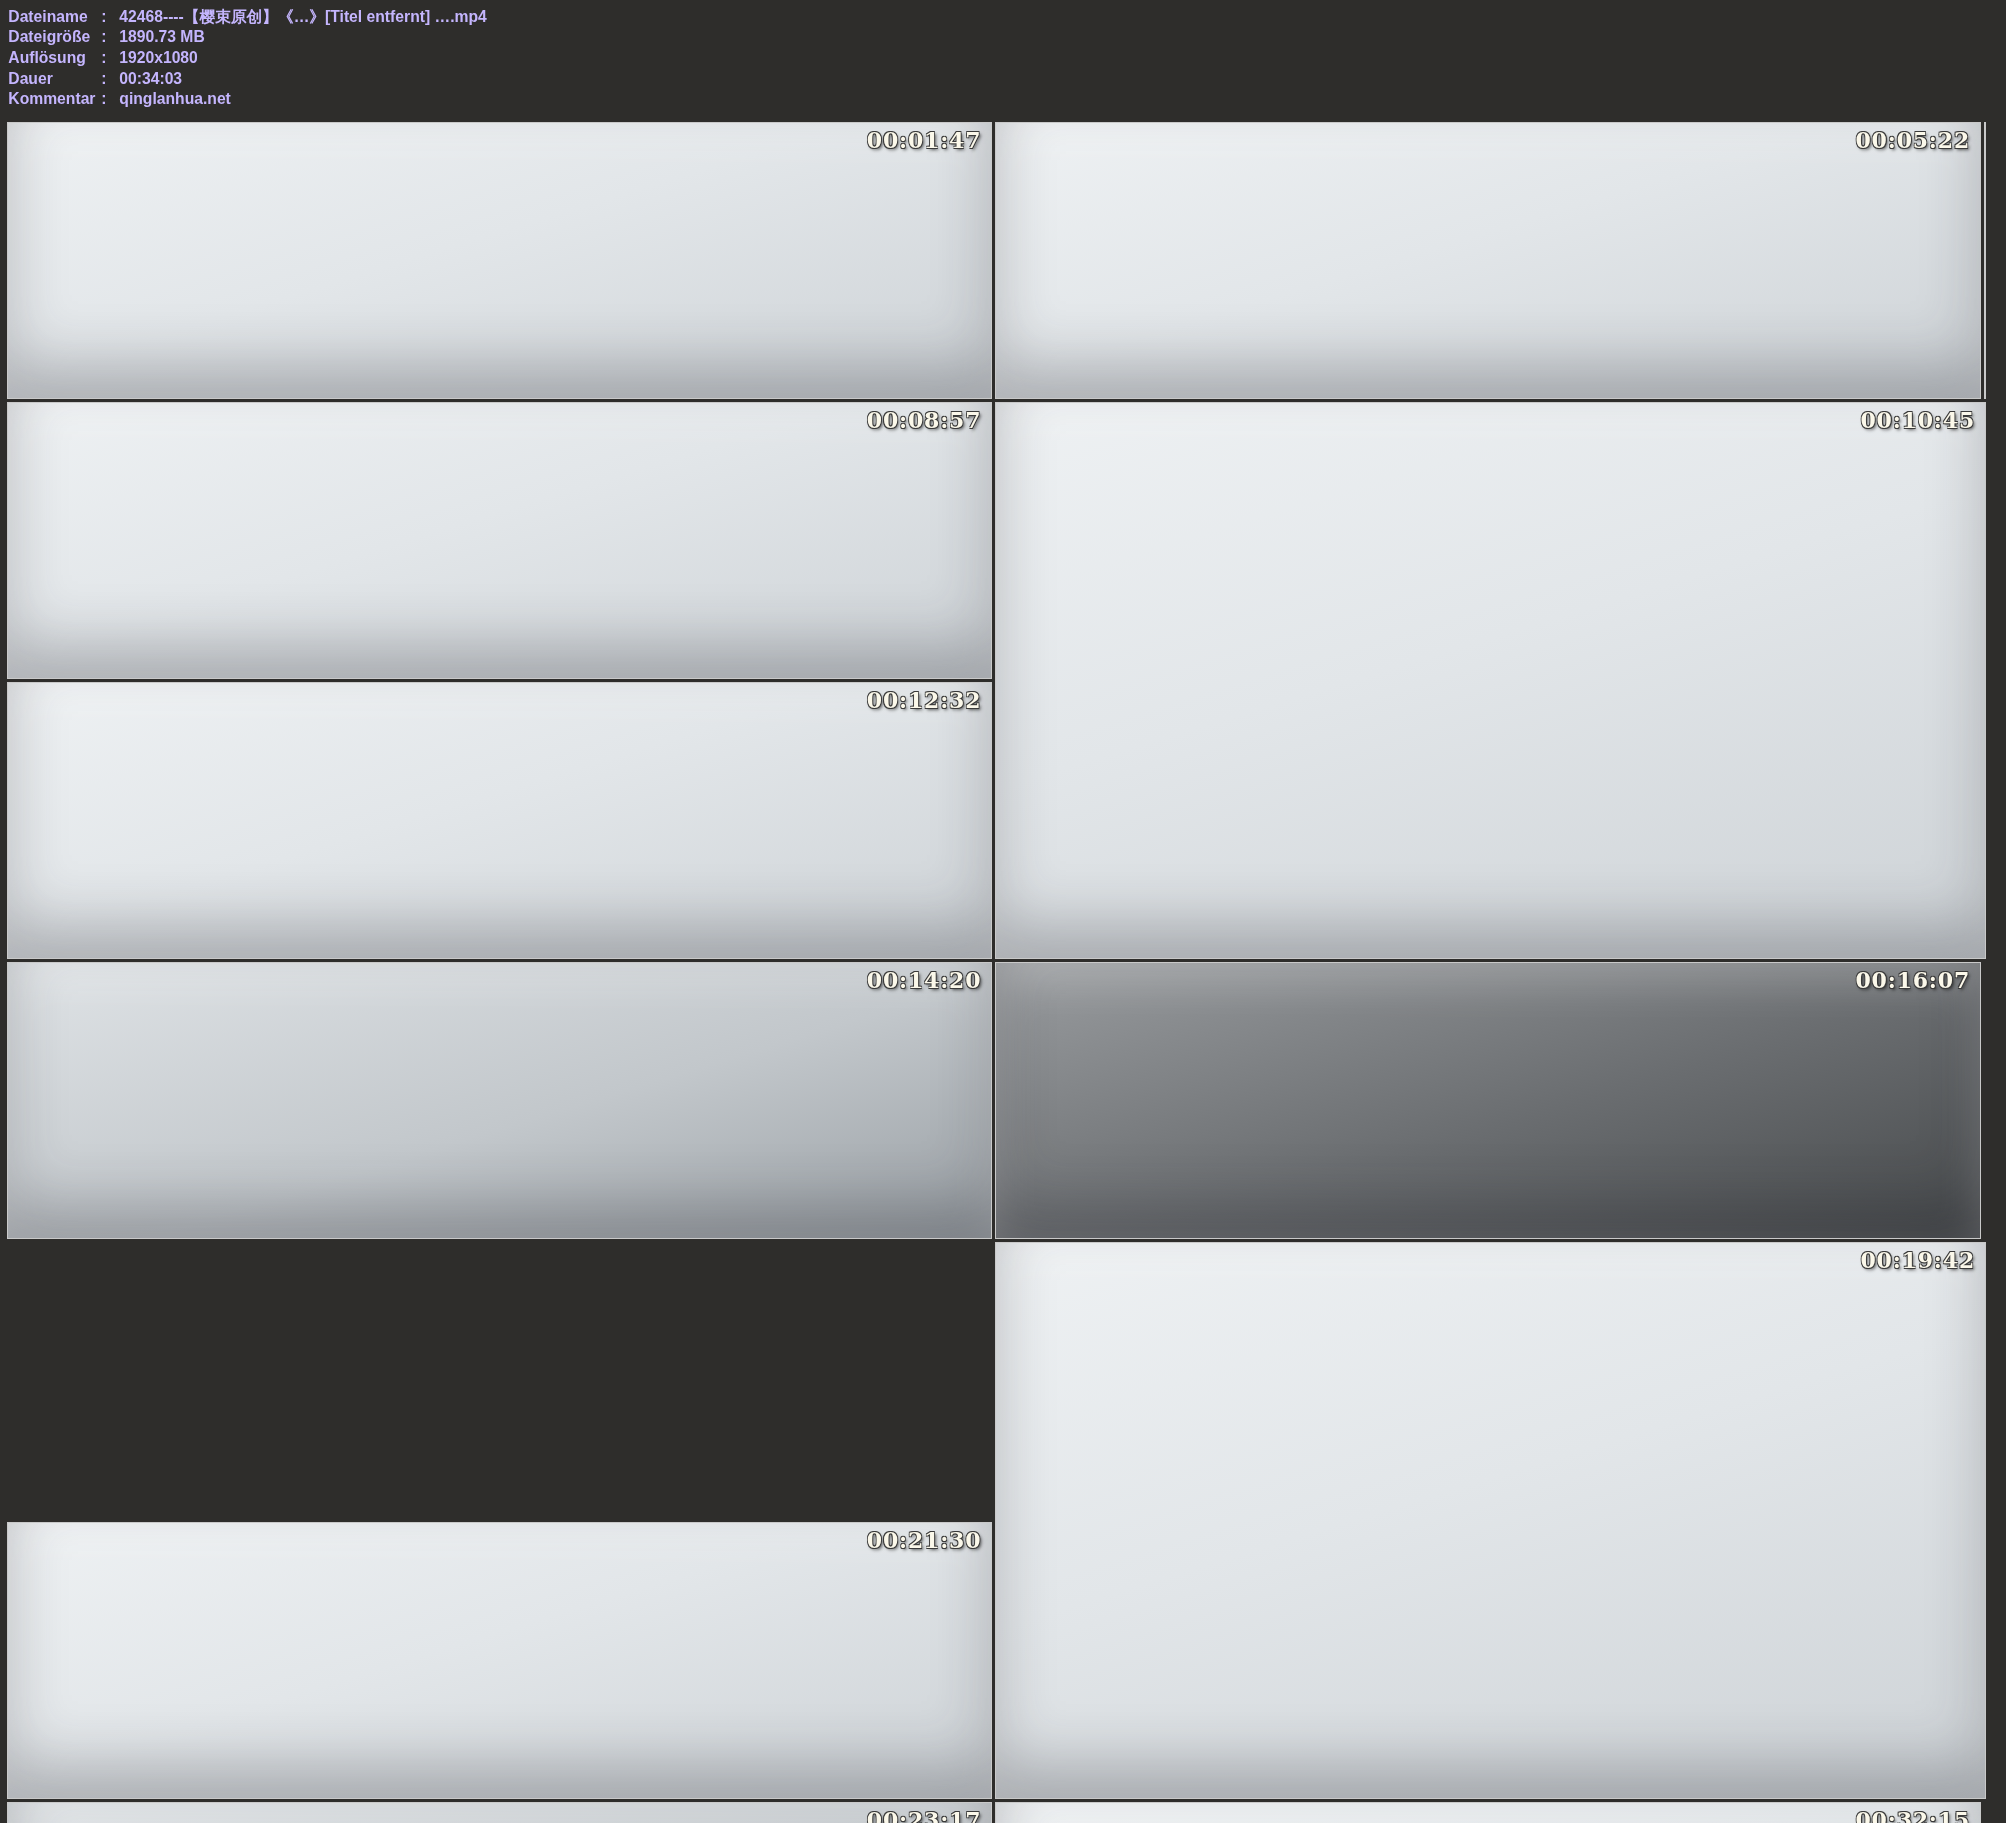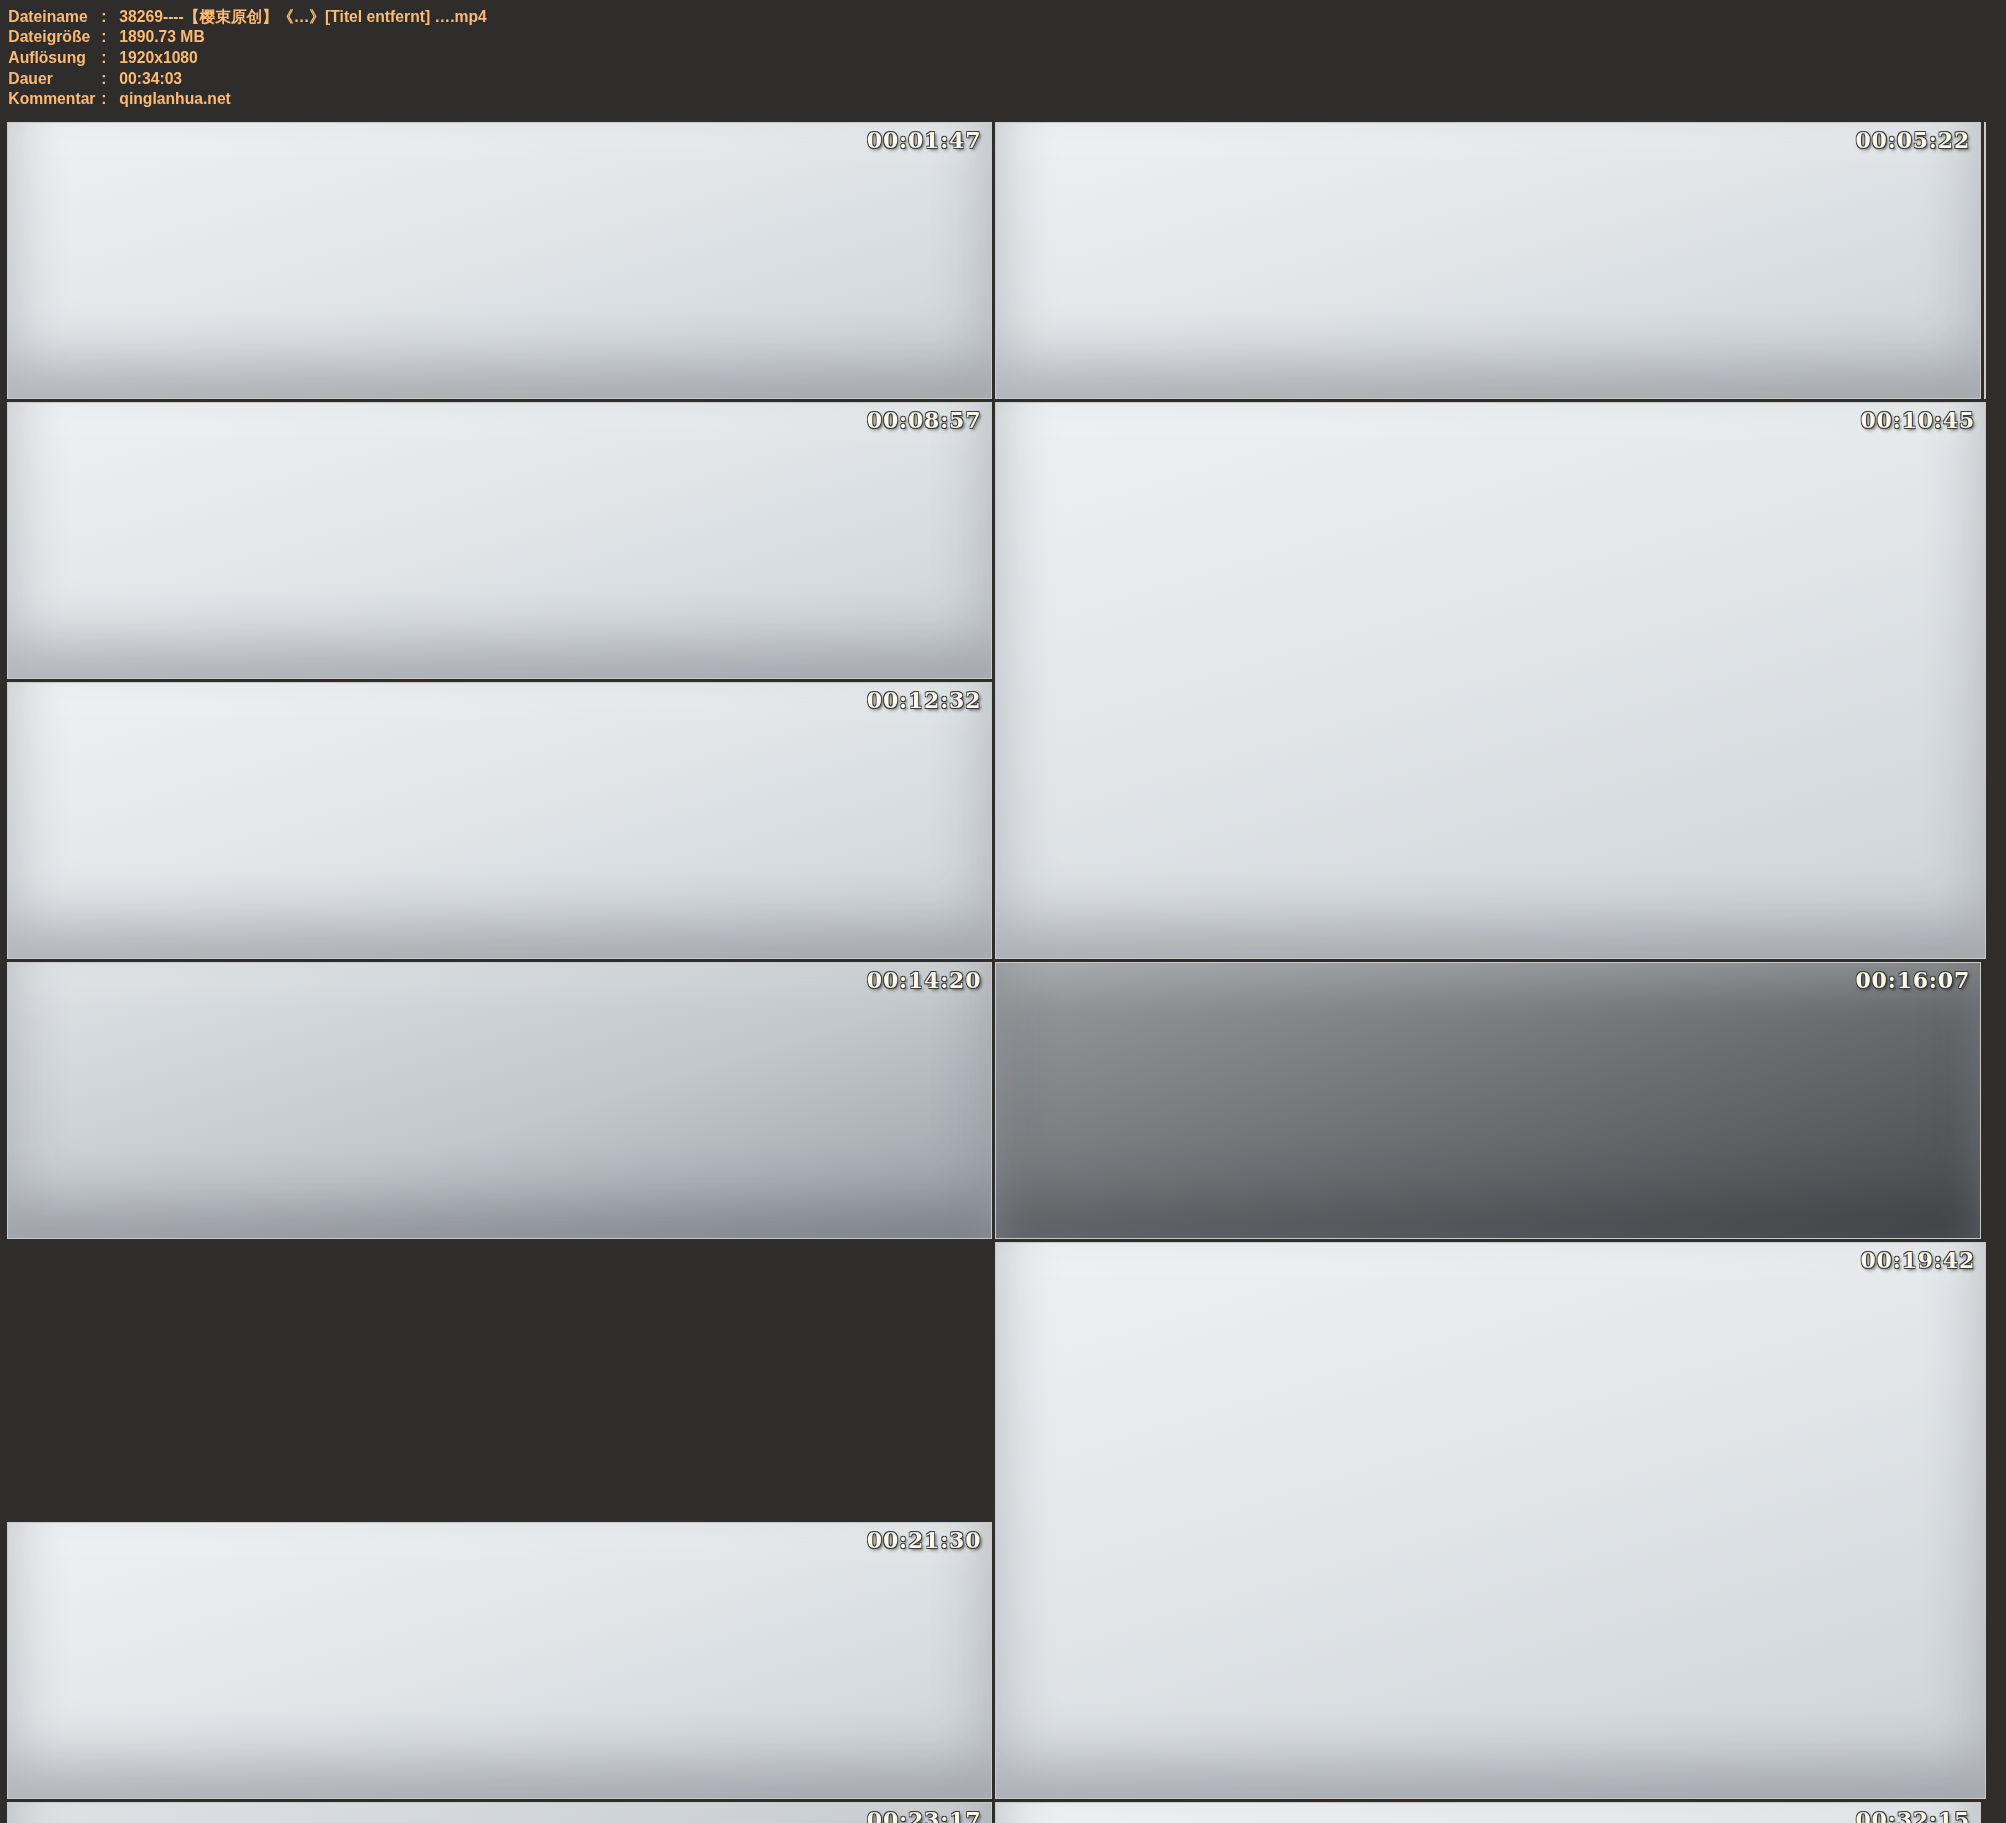--- a/index.html
+++ b/index.html
@@ -22,21 +22,21 @@
     top: 0; left: 0; right: 0;
     height: 115px;
     padding: 6.6px 0 0 8.3px;
     box-sizing: border-box;
   }
   .info-row {
     display: flex;
     align-items: baseline;
     height: 20.7px;
     line-height: 20.7px;
-    color: #fdba74;
+    color: #c4b5fd;
     font-size: 15.7px;
     font-weight: bold;
     white-space: nowrap;
   }
   .info-label { width: 93px; flex: 0 0 auto; }
   .info-sep   { width: 18px;  flex: 0 0 auto; text-align: left; }
   .info-value { flex: 1 1 auto; overflow: hidden; text-overflow: ellipsis; }
 
   
   .grid {
@@ -93,21 +93,21 @@
 </style>
 </head>
 <body>
 
 <div class="sheet">
 
   <div class="file-info">
     <div class="info-row">
       <span class="info-label">Dateiname</span>
       <span class="info-sep">:</span>
-      <span class="info-value">38269----【樱束原创】《…》[Titel entfernt] ….mp4</span>
+      <span class="info-value">42468----【樱束原创】《…》[Titel entfernt] ….mp4</span>
     </div>
     <div class="info-row">
       <span class="info-label">Dateigröße</span>
       <span class="info-sep">:</span>
       <span class="info-value">1890.73 MB</span>
     </div>
     <div class="info-row">
       <span class="info-label">Auflösung</span>
       <span class="info-sep">:</span>
       <span class="info-value">1920x1080</span>

